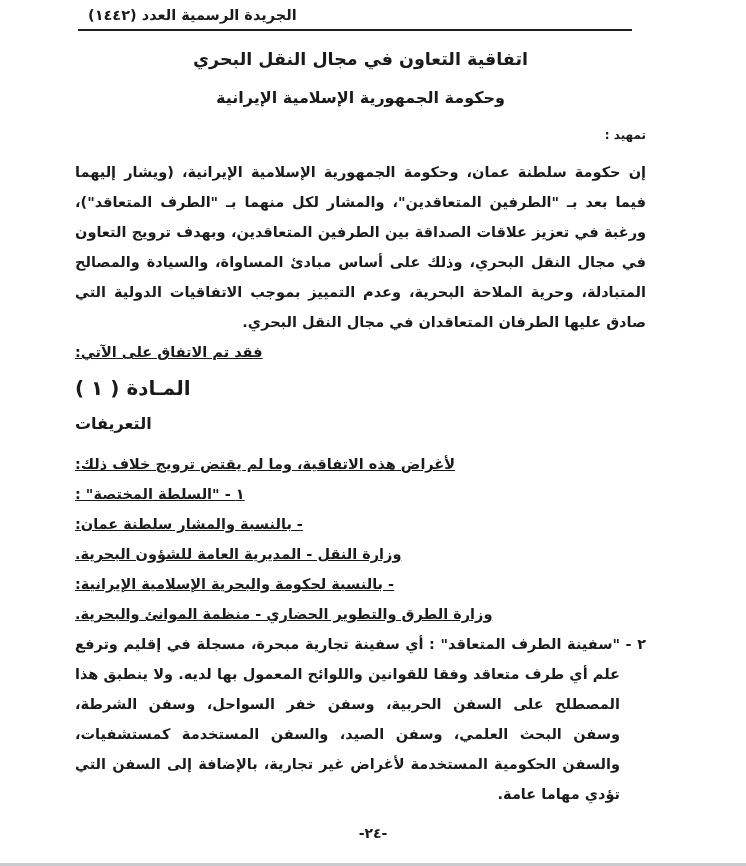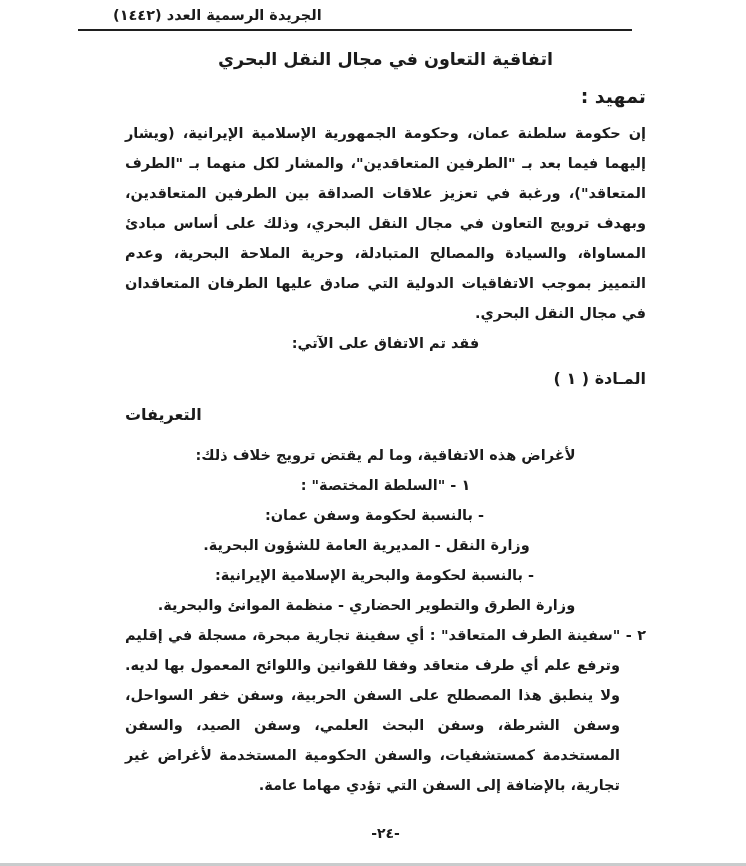--- a/index.html
+++ b/index.html
@@ -1,15 +1,15 @@
 <!DOCTYPE html>
 <html lang="ar"><head>
 <meta charset="utf-8">
 <style>
-  * { box-sizing: border-box; padding-left: 25px; }
+  * { box-sizing: border-box; }
   html, body { margin: 0; padding: 0; background: #ffffff; }
   .page {
     position: relative;
     width: 746px;
     height: 866px;
     background: #ffffff;
     color: #1b1b1b;
     font-family: "DejaVu Sans", "Liberation Sans", sans-serif;
     font-weight: bold;
     overflow: hidden;
@@ -46,39 +46,40 @@
   }
   .doc-subtitle {
     margin: 13px 0 0;
     text-align: center;
     font-size: 16px;
     line-height: 26px;
   }
   .section-label {
     margin: 11px 0 0;
     text-align: right;
-    font-size: 19px;
+    font-size: 12px;
     line-height: 26px;
   }
   .body-par {
     margin: 9px 0 0;
     text-align: justify;
     font-size: 14.5px;
     line-height: 30px;
   }
   .line-right {
     margin: 0;
-    text-align: center;
+    text-align: left;
     font-size: 14.5px;
     line-height: 30px;
+    text-decoration: underline;
   }
   .article-heading {
     margin: 7px 0 0;
-    text-align: right;
-    font-size: 16px;
+    text-align: left;
+    font-size: 20px;
     line-height: 28px;
   }
   .article-subheading {
     margin: 8px 0 0;
     text-align: left;
     font-size: 16px;
     line-height: 28px;
   }
   .intro-line {
     margin: 11px 0 0;
@@ -118,36 +119,37 @@
 
   <div class="running-header">الجريدة الرسمية العدد (١٤٤٢)</div>
 
   <div class="header-rule"></div>
 
   <div class="content">
 
     <h1 class="doc-title">اتفاقية التعاون في مجال النقل البحري</h1>
 
 
+    <h2 class="doc-subtitle">وحكومة الجمهورية الإسلامية الإيرانية</h2>
 
     <p class="section-label">تمهيد :</p>
 
     <p class="body-par">إن حكومة سلطنة عمان، وحكومة الجمهورية الإسلامية الإيرانية، (ويشار إليهما فيما بعد بـ "الطرفين المتعاقدين"، والمشار لكل منهما بـ "الطرف المتعاقد")، ورغبة في تعزيز علاقات الصداقة بين الطرفين المتعاقدين، وبهدف ترويج التعاون في مجال النقل البحري، وذلك على أساس مبادئ المساواة، والسيادة والمصالح المتبادلة، وحرية الملاحة البحرية، وعدم التمييز بموجب الاتفاقيات الدولية التي صادق عليها الطرفان المتعاقدان في مجال النقل البحري.</p>
 
     <p class="line-right">فقد تم الاتفاق على الآتي:</p>
 
     <h3 class="article-heading">المـادة ( ١ )</h3>
 
     <h3 class="article-subheading">التعريفات</h3>
 
     <p class="line-right intro-line">لأغراض هذه الاتفاقية، وما لم يقتض ترويج خلاف ذلك:</p>
 
     <p class="line-right">١ - "السلطة المختصة" :</p>
 
-    <p class="line-right indent-1">- بالنسبة لحكومة وسفن عمان:</p>
+    <p class="line-right indent-1">- بالنسبة والمشار سلطنة عمان:</p>
 
     <p class="line-right indent-2">وزارة النقل - المديرية العامة للشؤون البحرية.</p>
 
     <p class="line-right indent-1">- بالنسبة لحكومة والبحرية الإسلامية الإيرانية:</p>
 
     <p class="line-right indent-2">وزارة الطرق والتطوير الحضاري - منظمة الموانئ والبحرية.</p>
 
     <p class="hanging">٢ - "سفينة الطرف المتعاقد" : أي سفينة تجارية مبحرة، مسجلة في إقليم وترفع علم أي طرف متعاقد وفقا للقوانين واللوائح المعمول بها لديه. ولا ينطبق هذا المصطلح على السفن الحربية، وسفن خفر السواحل، وسفن الشرطة، وسفن البحث العلمي، وسفن الصيد، والسفن المستخدمة كمستشفيات، والسفن الحكومية المستخدمة لأغراض غير تجارية، بالإضافة إلى السفن التي تؤدي مهاما عامة.</p>
 
   </div>

